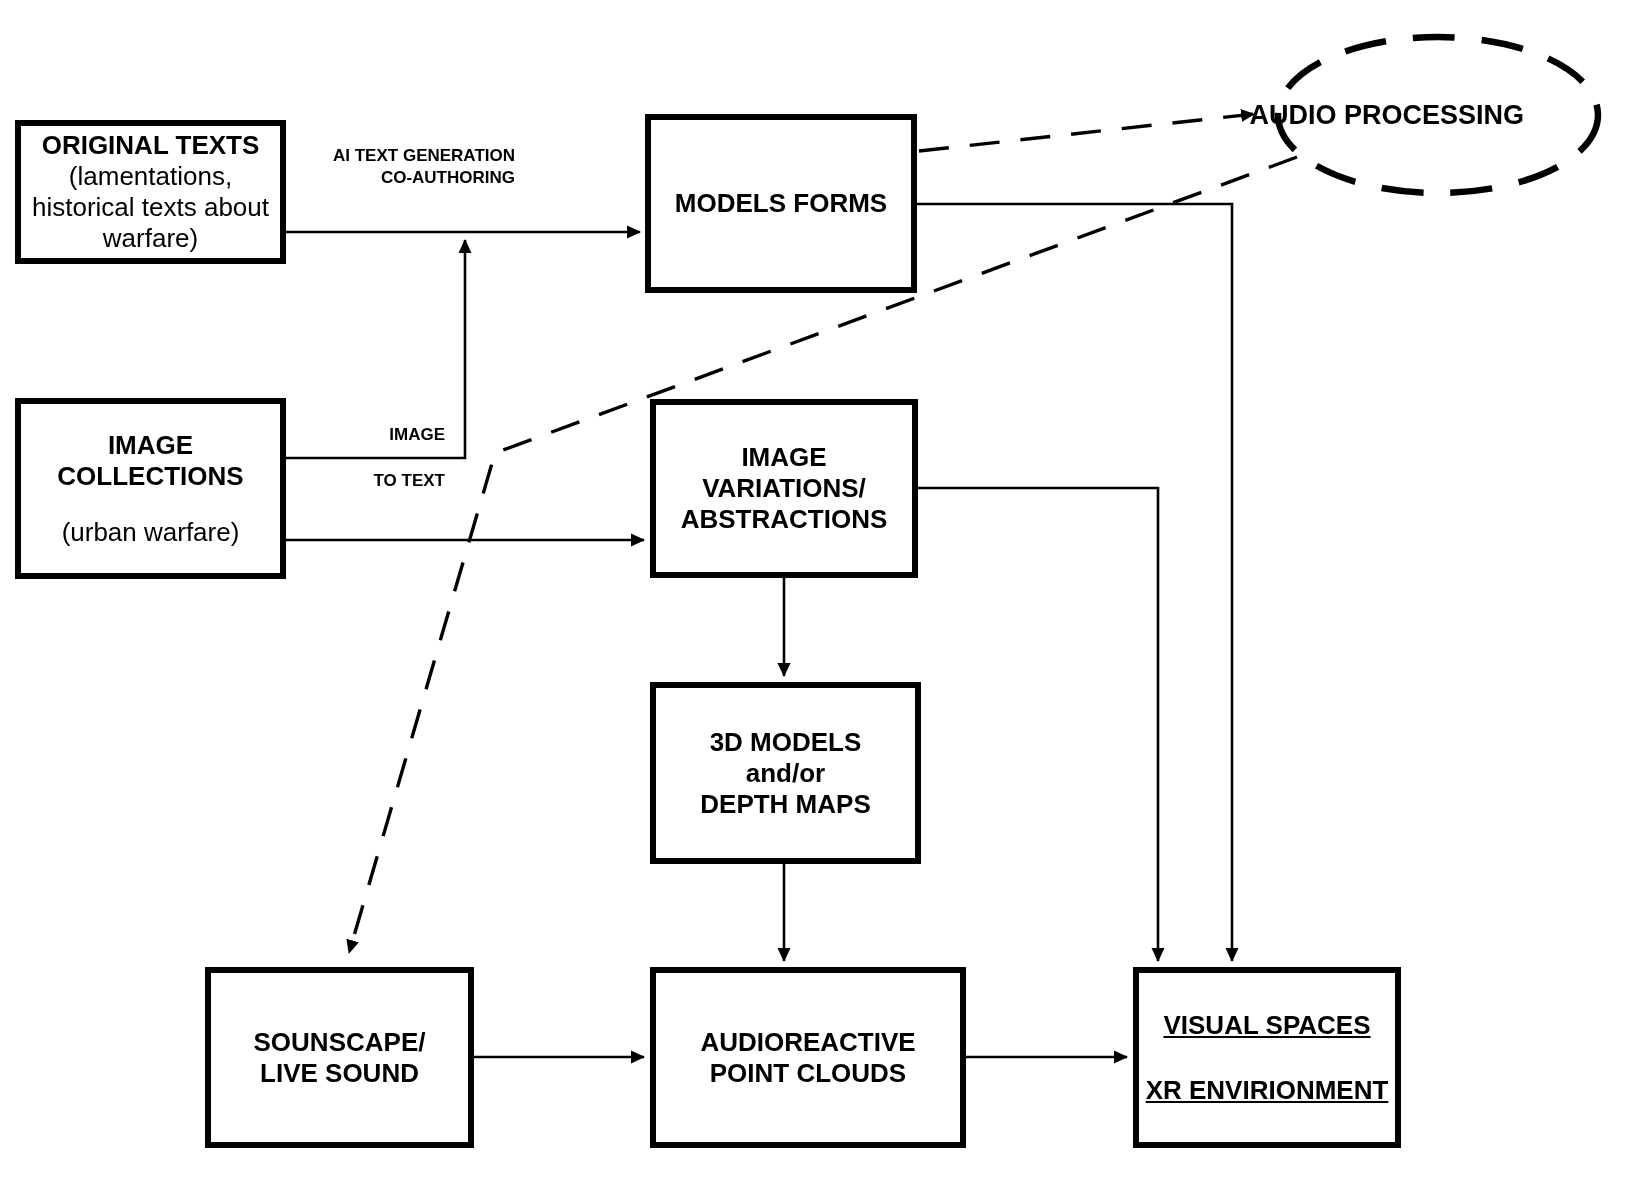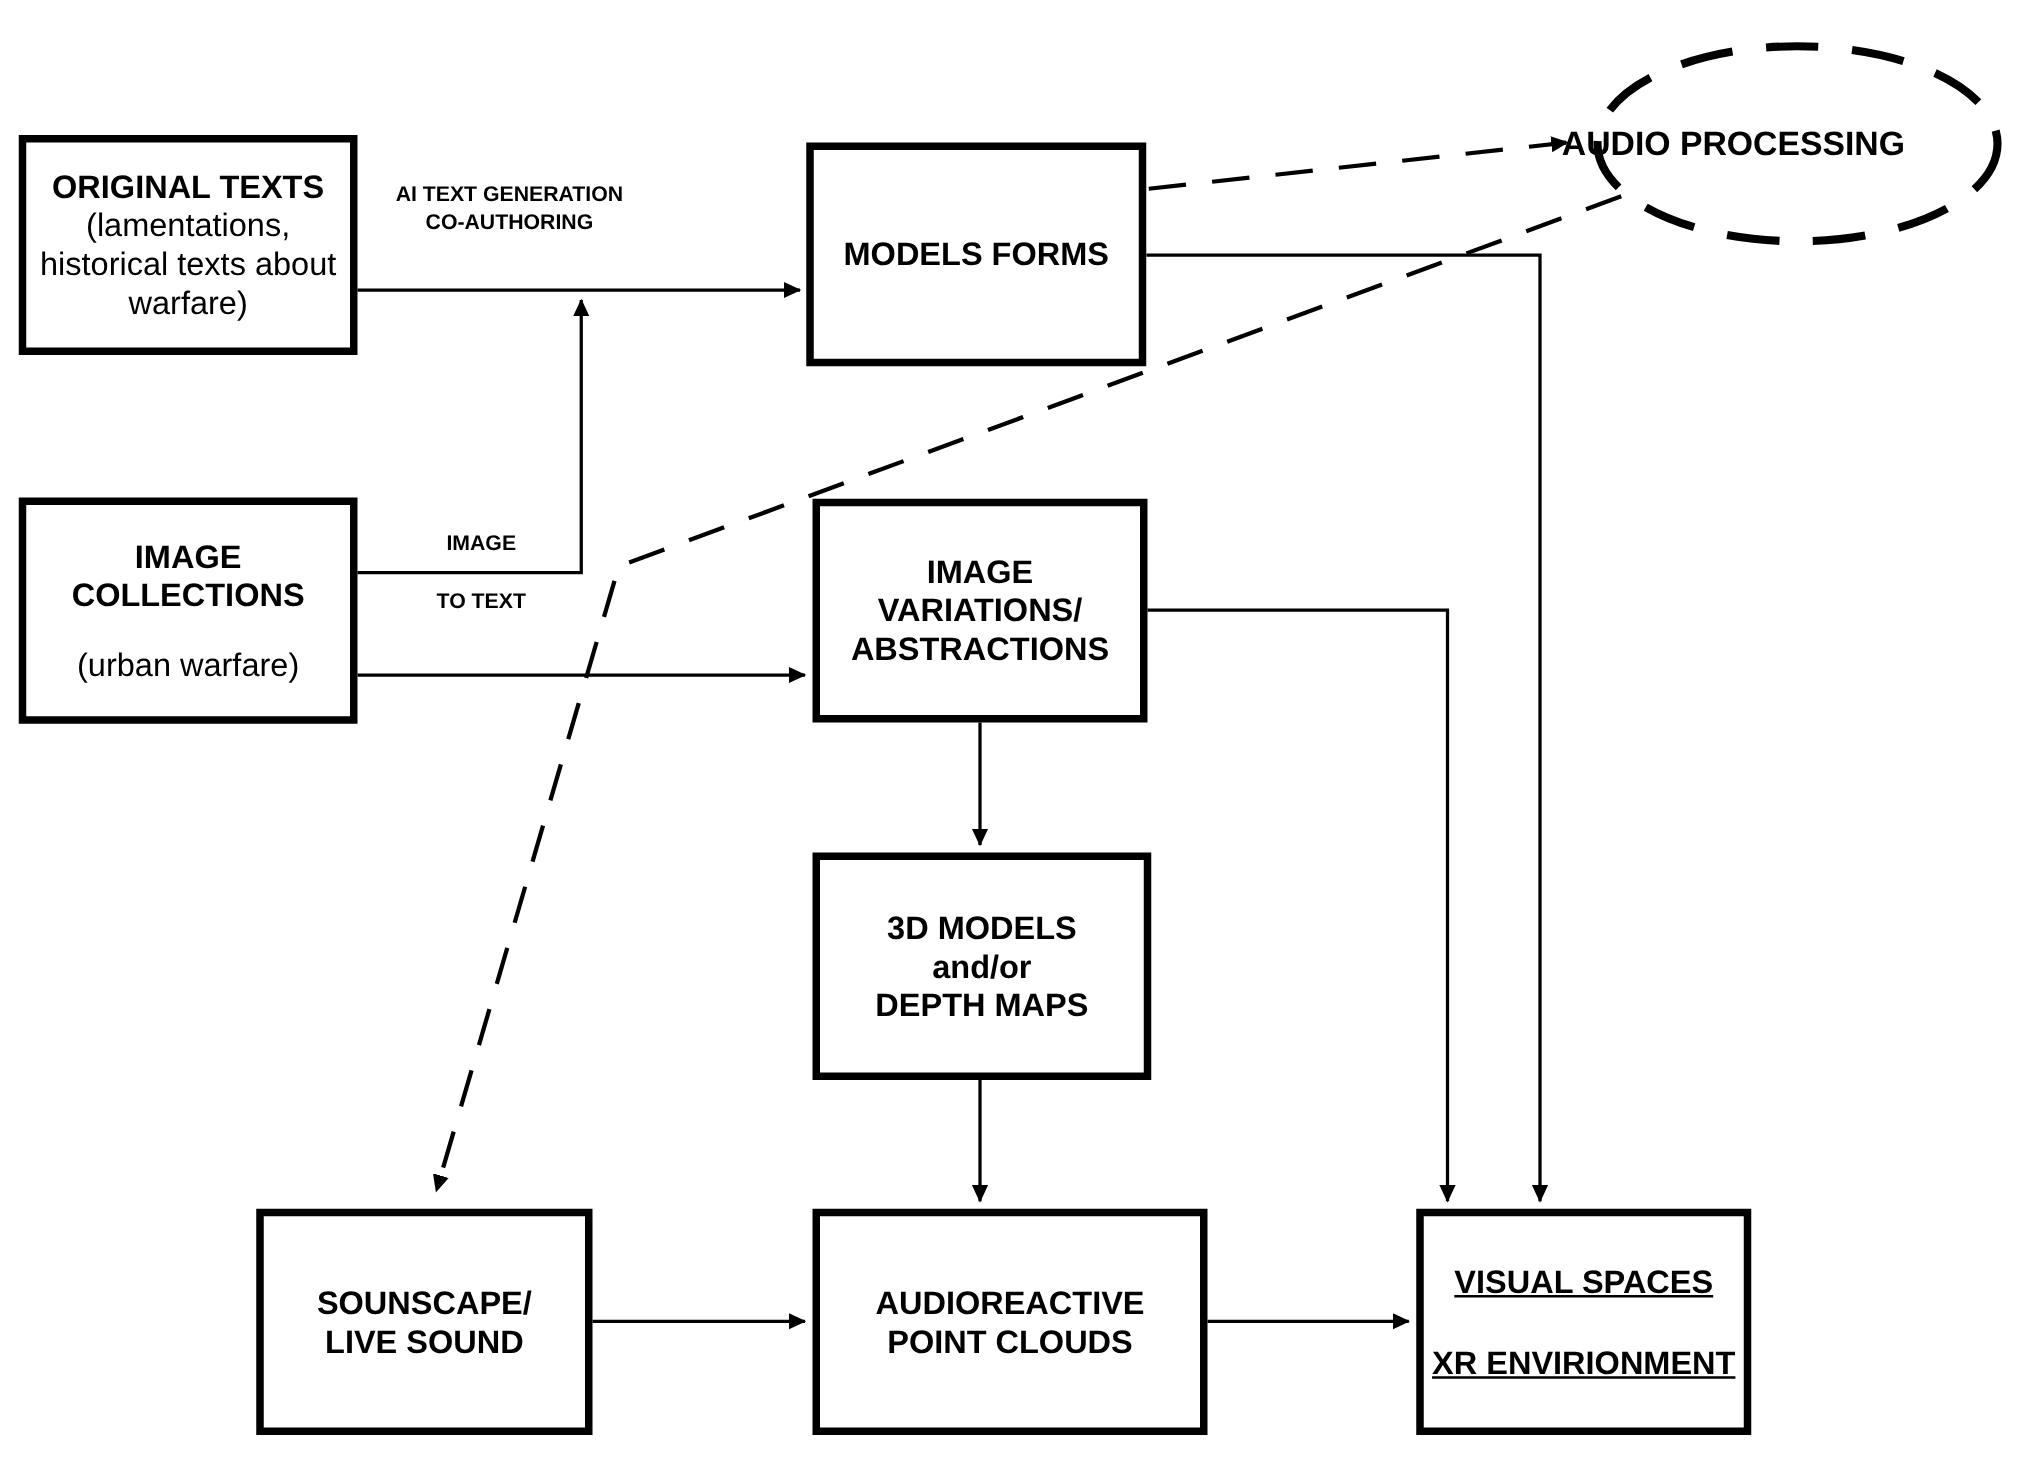--- a/index.html
+++ b/index.html
@@ -21,21 +21,21 @@
     align-items:center;justify-content:center;
     text-align:center;
     padding:4px;
   }
   .t{font-weight:700;font-size:26px;line-height:31px;}
   .s{font-weight:400;font-size:26px;line-height:31px;}
   .gap-below{margin-bottom:34px;}
   .edge-label{
     position:absolute;
     font-weight:700;font-size:17px;line-height:22px;
-    text-align:center;
+    text-align:right;
   }
   .ellipse-label{
     position:absolute;
     left:1204px;top:100px;width:320px;
     font-weight:700;font-size:27px;line-height:30px;
     text-align:right;
   }
 </style>
 </head>
 <body>
@@ -58,21 +58,21 @@
     <path d="M784 863 L784 961" fill="none" stroke="#000" stroke-width="2.6" marker-end="url(#ah)"></path>
     <path d="M473 1057 L644 1057" fill="none" stroke="#000" stroke-width="2.6" marker-end="url(#ah)"></path>
     <path d="M920 1057 L1127 1057" fill="none" stroke="#000" stroke-width="2.6" marker-end="url(#ah)"></path>
 
     <path d="M919 151 L1254 114" fill="none" stroke="#000" stroke-width="3.4" stroke-dasharray="30 21" marker-end="url(#ah)"></path>
     <path d="M1297 157 L495 453 L349 953" fill="none" stroke="#000" stroke-width="3.4" stroke-dasharray="30 21" marker-end="url(#ah)"></path>
 
     <ellipse cx="1438" cy="115" rx="160" ry="78" fill="#ffffff" stroke="#000" stroke-width="6.5" stroke-dasharray="42 27"></ellipse>
   </svg>
 
-  <div class="node" style="left:15px;top:108px;width:271px;height:176px;">
+  <div class="node" style="left:15px;top:120px;width:271px;height:144px;">
     <div class="t">ORIGINAL TEXTS</div>
     <div class="s">(lamentations,</div>
     <div class="s">historical texts about</div>
     <div class="s">warfare)</div>
   </div>
 
   <div class="node" style="left:15px;top:398px;width:271px;height:181px;gap:25px;">
     <div class="t">IMAGE COLLECTIONS</div>
     <div class="s">(urban warfare)</div>
   </div>

